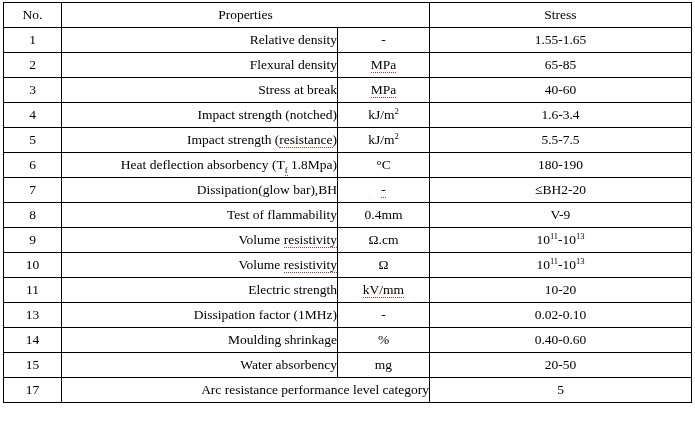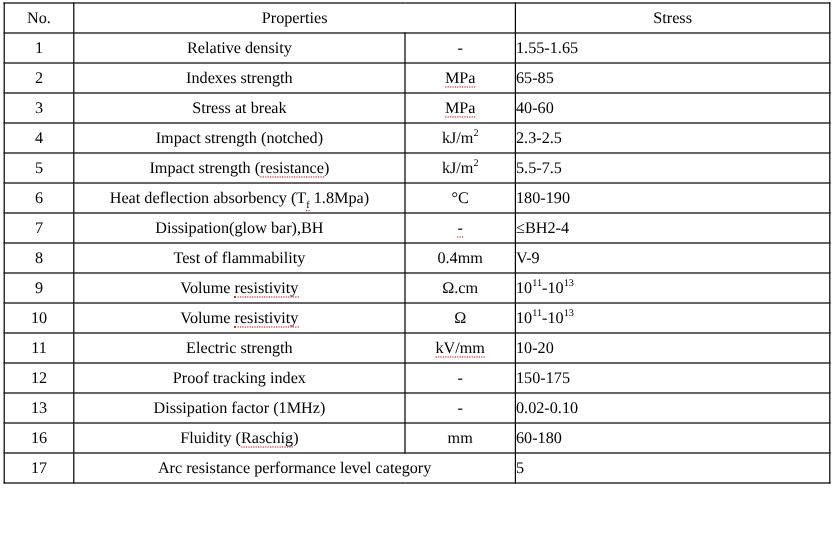--- a/index.html
+++ b/index.html
@@ -43,28 +43,28 @@
     font-weight: normal;
   }
   th.h-no, th.h-prop, th.h-index {
     text-align: center;
     font-size: 14px;
   }
   td.no {
     text-align: center;
   }
   td.prop {
-    text-align: center;
+    text-align: right;
     padding-left: 14px;
   }
   td.unit {
     text-align: center;
   }
   td.index {
-    text-align: left;
+    text-align: center;
   }
   
   .sq {
     border-bottom: 1px dotted #d22b2b;
     padding-bottom: 0px;
   }
   sup { font-size: 8.5px; vertical-align: super; line-height: 0; }
   sub { font-size: 8.5px; vertical-align: sub; line-height: 0; }
 </style>
 </head>
@@ -89,58 +89,58 @@
 
       <tr>
         <td class="no">1</td>
         <td class="prop">Relative density</td>
         <td class="unit">-</td>
         <td class="index">1.55-1.65</td>
       </tr>
 
       <tr>
         <td class="no">2</td>
-        <td class="prop">Indexes strength</td>
+        <td class="prop">Flexural density</td>
         <td class="unit"><span class="sq">MPa</span></td>
         <td class="index">65-85</td>
       </tr>
 
       <tr>
         <td class="no">3</td>
         <td class="prop">Stress at break</td>
         <td class="unit"><span class="sq">MPa</span></td>
         <td class="index">40-60</td>
       </tr>
 
       <tr>
         <td class="no">4</td>
         <td class="prop">Impact strength (notched)</td>
         <td class="unit"><span>kJ/m</span><sup>2</sup></td>
-        <td class="index">2.3-2.5</td>
+        <td class="index">1.6-3.4</td>
       </tr>
 
       <tr>
         <td class="no">5</td>
         <td class="prop"><span>Impact strength (</span><span class="sq">resistance</span><span>)</span></td>
         <td class="unit"><span>kJ/m</span><sup>2</sup></td>
         <td class="index">5.5-7.5</td>
       </tr>
 
       <tr>
         <td class="no">6</td>
         <td class="prop"><span>Heat deflection absorbency (T</span><sub class="sq">f</sub><span> 1.8Mpa)</span></td>
         <td class="unit">°C</td>
         <td class="index">180-190</td>
       </tr>
 
       <tr>
         <td class="no">7</td>
         <td class="prop">Dissipation(glow bar),BH</td>
         <td class="unit"><span class="sq">-</span></td>
-        <td class="index">≤BH2-4</td>
+        <td class="index">≤BH2-20</td>
       </tr>
 
       <tr>
         <td class="no">8</td>
         <td class="prop">Test of flammability</td>
         <td class="unit">0.4mm</td>
         <td class="index">V-9</td>
       </tr>
 
       <tr>
@@ -157,42 +157,42 @@
         <td class="index"><span>10</span><sup>11</sup><span>-10</span><sup>13</sup></td>
       </tr>
 
       <tr>
         <td class="no">11</td>
         <td class="prop">Electric strength</td>
         <td class="unit"><span class="sq">kV/mm</span></td>
         <td class="index">10-20</td>
       </tr>
 
-      <tr>
-        <td class="no">12</td>
-        <td class="prop">Proof tracking index</td>
-        <td class="unit">-</td>
-        <td class="index">150-175</td>
-      </tr>
 
       <tr>
         <td class="no">13</td>
         <td class="prop">Dissipation factor (1MHz)</td>
         <td class="unit">-</td>
         <td class="index">0.02-0.10</td>
       </tr>
 
-
+      <tr>
+        <td class="no">14</td>
+        <td class="prop">Moulding shrinkage</td>
+        <td class="unit">%</td>
+        <td class="index">0.40-0.60</td>
+      </tr>
 
       <tr>
-        <td class="no">16</td>
-        <td class="prop"><span>Fluidity (</span><span class="sq">Raschig</span><span>)</span></td>
-        <td class="unit">mm</td>
-        <td class="index">60-180</td>
+        <td class="no">15</td>
+        <td class="prop">Water absorbency</td>
+        <td class="unit">mg</td>
+        <td class="index">20-50</td>
       </tr>
+
 
       <tr>
         <td class="no">17</td>
         <td class="prop" colspan="2">Arc resistance performance level category</td>
         <td class="index">5</td>
       </tr>
     </tbody>
   </table>
 </div>
 

